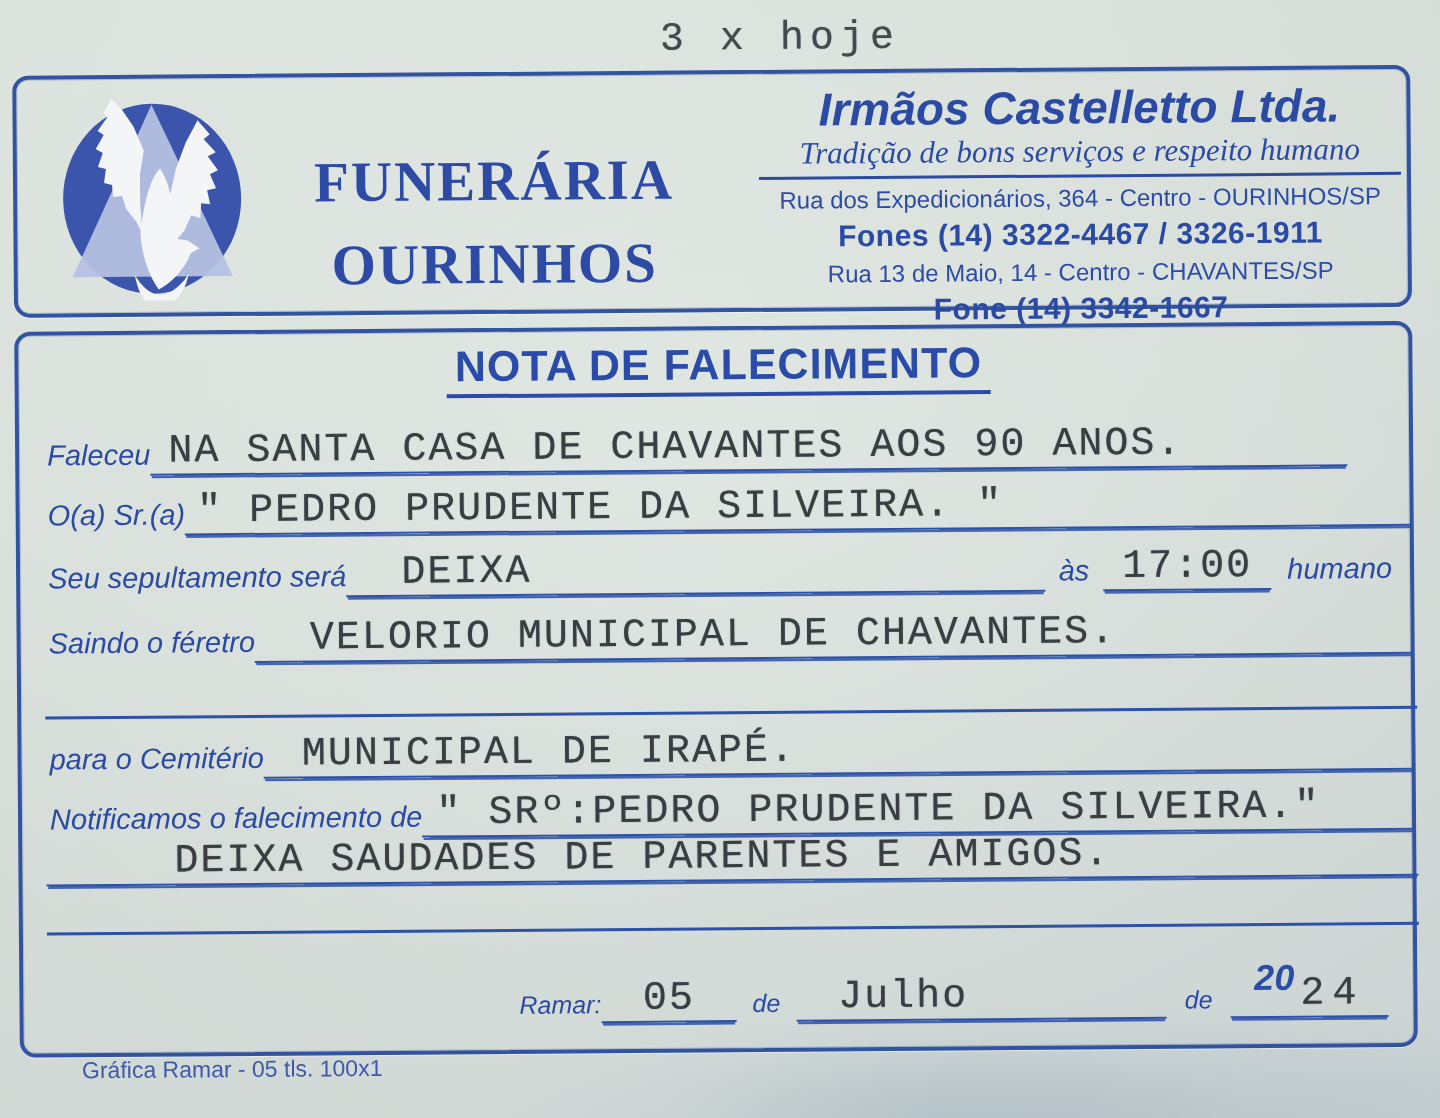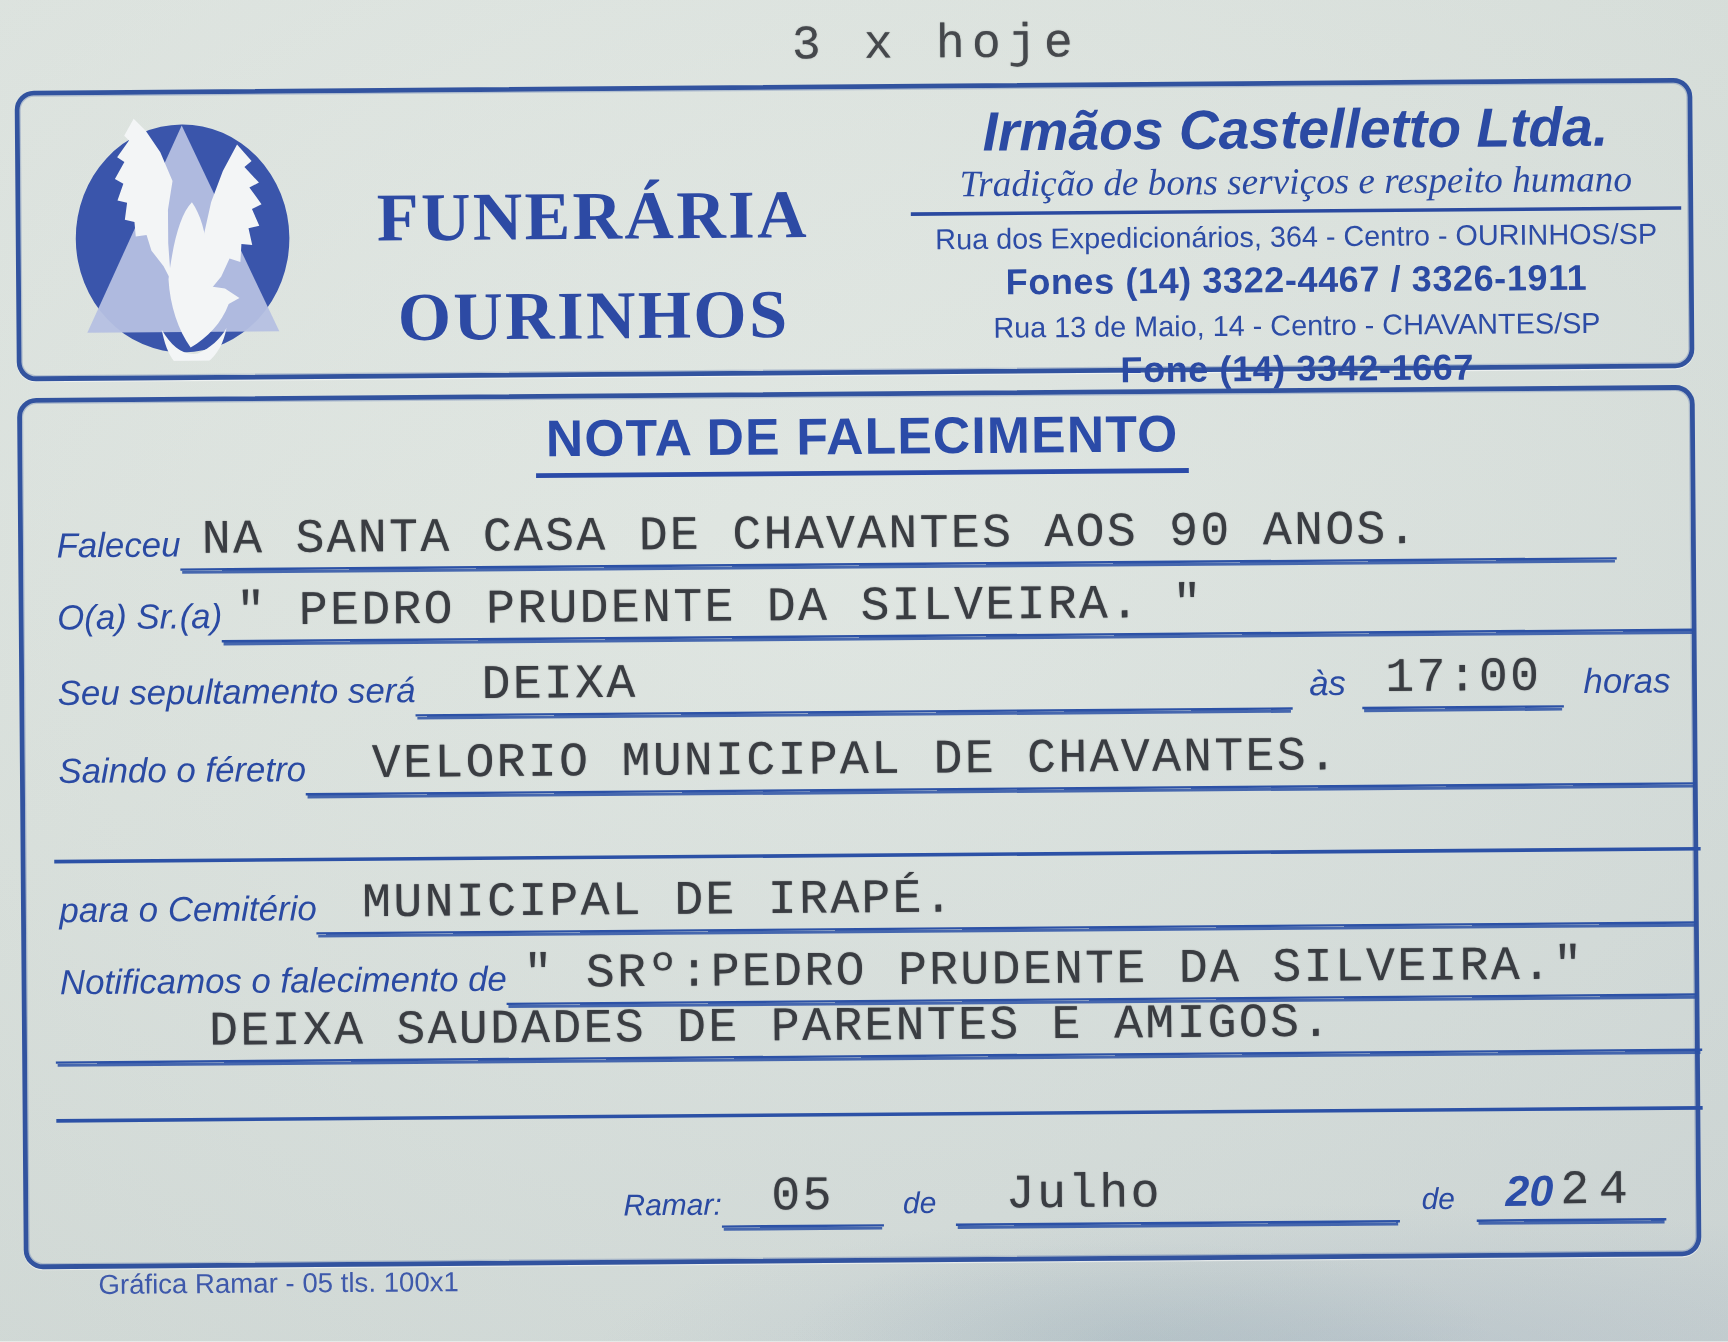--- a/index.html
+++ b/index.html
@@ -112,21 +112,21 @@
 
   <div class="row" style="top:536px;left:48px;right:48px;">
     <span class="lbl">Seu sepultamento será</span>
     <span class="fline grow">
       <span class="typed" style="margin-left:55px;">DEIXA</span>
     </span>
     <span class="lbl" style="margin:0 14px;">às</span>
     <span class="fline" style="width:168px;justify-content:center;">
       <span class="typed">17:00</span>
     </span>
-    <span class="lbl" style="margin-left:16px;">horas</span>
+    <span class="lbl" style="margin-left:16px;">humano</span>
   </div>
 
   <div class="row" style="top:601px;left:48px;right:28px;">
     <span class="lbl">Saindo o féretro</span>
     <span class="fline grow">
       <span class="typed" style="margin-left:55px;">VELORIO MUNICIPAL DE CHAVANTES.</span>
     </span>
   </div>
 
   <div class="blank-line" style="top:711px;left:44px;right:24px;"></div>
@@ -157,20 +157,20 @@
     <span class="lbl lbl-sm">Ramar:</span>
     <span class="fline" style="width:135px;justify-content:center;">
       <span class="typed">05</span>
     </span>
     <span class="lbl lbl-sm" style="margin:0 16px;">de</span>
     <span class="fline grow">
       <span class="typed" style="margin-left:42px;">Julho</span>
     </span>
     <span class="lbl lbl-sm" style="margin:0 18px;">de</span>
     <span class="fline" style="width:158px;justify-content:center;">
-      <span style="font-size:36px;font-weight:bold;font-style:italic;color:#2b4da8;padding-bottom:2px;">20</span>
+      <span style="font-size:36px;font-weight:bold;font-style:italic;color:#2b4da8;padding-bottom:17px;">20</span>
       <span class="typed" style="margin-left:6px;letter-spacing:8px;font-family:Liberation Mono, monospace;">24</span>
     </span>
   </div>
 
   <div class="footer-credit">Gráfica Ramar - 05 tls. 100x1</div>
 
 </div>
 
 </body></html>

